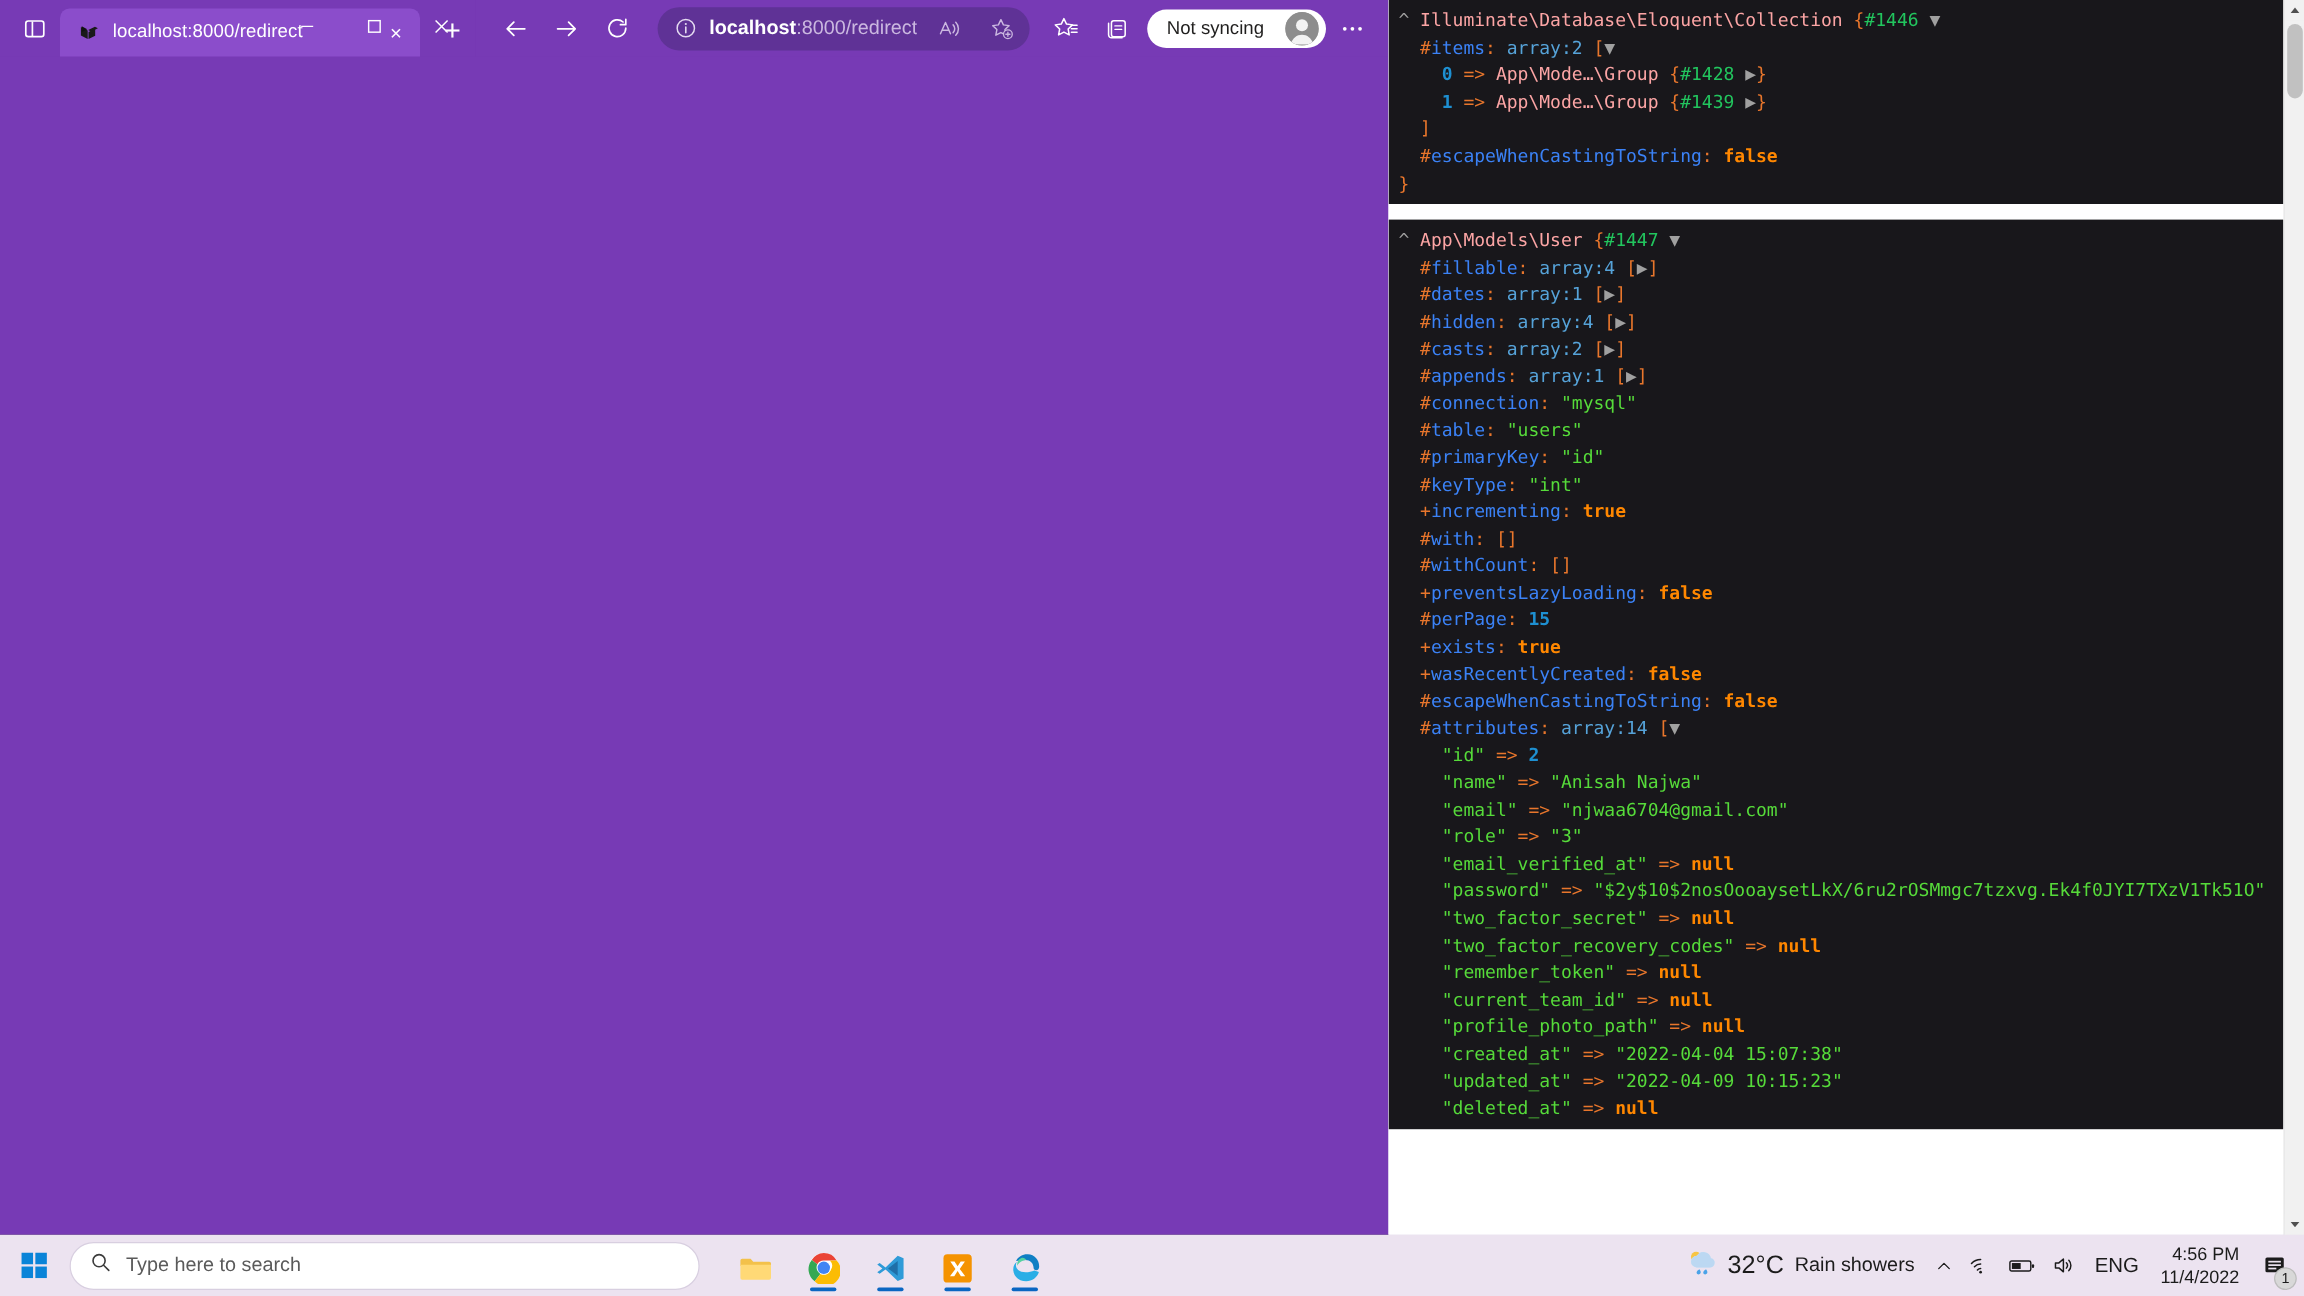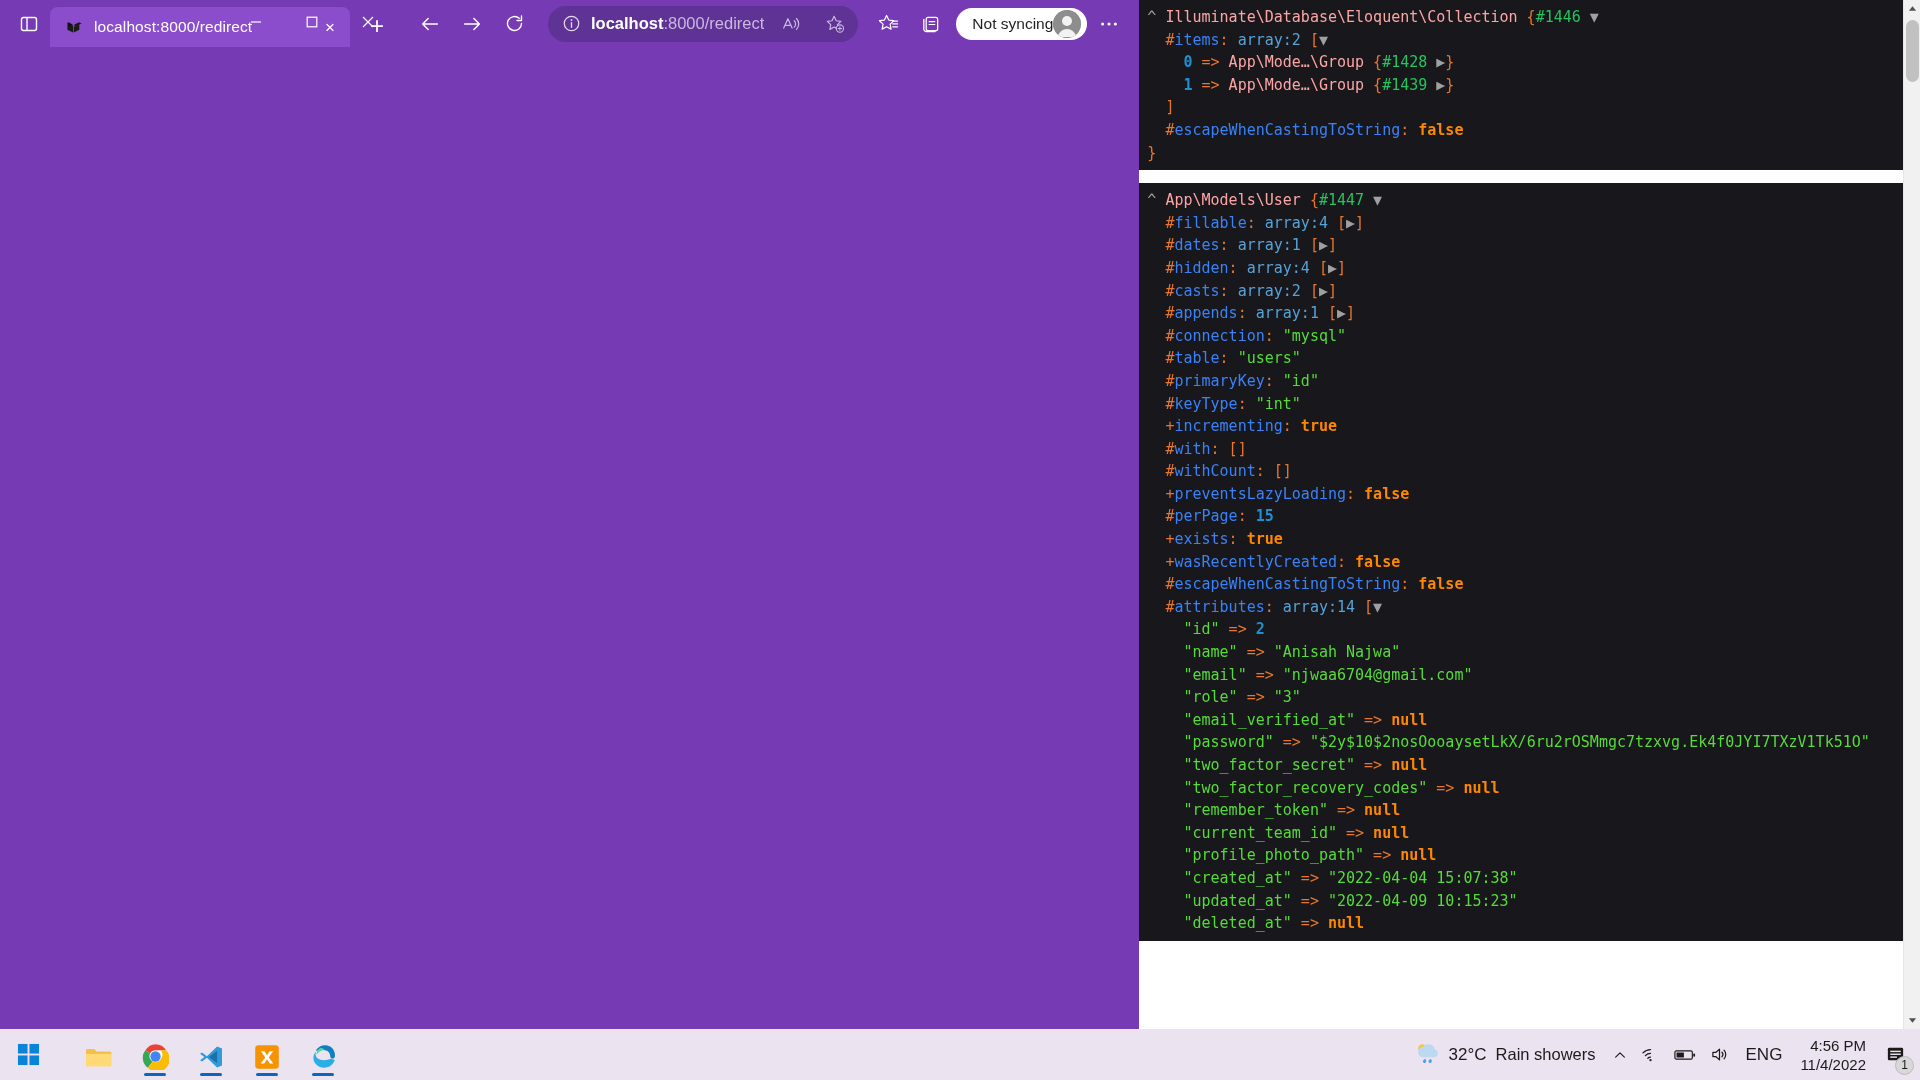--- a/index.html
+++ b/index.html
@@ -78,21 +78,21 @@
   }
   .omnibox .info-icon { flex: 0 0 auto; display:flex; align-items:center; }
   .url { flex: 1 1 auto; font-size: 16.5px; color: #cbb8e0; white-space: nowrap; overflow: hidden; }
   .url b { color: #fff; font-weight: 700; }
   .omni-btn {
     width: 34px; height: 32px; border-radius: 5px; flex: 0 0 auto;
     display: flex; align-items: center; justify-content: center; cursor: pointer;
   }
 
   .profile-pill {
-    display: flex; align-items: center; gap: 0;
+    display: flex; align-items: center; gap: 18px;
     height: 32px; padding: 0 6px 0 16px; border-radius: 18px;
     background: #ffffff; color: #201f1e; cursor: pointer; flex: 0 0 auto;
     margin-left: 4px;
   }
   .profile-pill .label { font-size: 15.5px; white-space: nowrap; font-weight:400;}
   .avatar {
     width: 28px; height: 28px; border-radius: 50%;
     background: #9a9a9a; overflow:hidden; flex: 0 0 28px;
     display:flex;align-items:flex-end;justify-content:center;
   }
@@ -175,21 +175,21 @@
   .tb-app .underline {
     position: absolute; bottom: 1px; left: 50%; transform: translateX(-50%);
     height: 3px; width: 22px; border-radius: 2px; background: transparent;
   }
   .tb-app.active .underline { background: #0a66c2; }
 
   .tray { margin-left: auto; display: flex; align-items: center; gap: 0; padding-right: 8px; }
   .weather {
     display: flex; align-items: center; gap: 9px; padding: 4px 10px; border-radius: 5px; cursor: pointer;
   }
-  .weather .temp { font-size: 17px; color: #1b1b1b; }
+  .weather .temp { font-size: 21px; color: #1b1b1b; }
   .weather .cond { font-size: 16.5px; color: #1b1b1b; }
   .tray-icons { display: flex; align-items: center; gap: 0; }
   .tray-btn {
     height: 44px; padding: 0 7px; display:flex; align-items:center; justify-content:center;
     cursor: pointer; border-radius: 4px;
   }
   .lang { font-size: 17px; color: #1b1b1b; padding: 0 10px; cursor: pointer; }
   .clock {
     display: flex; flex-direction: column; align-items: flex-end; justify-content: center;
     font-size: 15px; color: #1b1b1b; line-height: 19px; padding: 0 12px 0 8px; cursor: pointer;
@@ -352,20 +352,29 @@
 <div class="taskbar">
   <div class="start">
     <svg width="23" height="23" viewBox="0 0 24 24" aria-hidden="true">
       <rect x="1" y="1" width="10" height="10" fill="#0a84d8"></rect>
       <rect x="13" y="1" width="10" height="10" fill="#0a84d8"></rect>
       <rect x="1" y="13" width="10" height="10" fill="#0a84d8"></rect>
       <rect x="13" y="13" width="10" height="10" fill="#0a84d8"></rect>
     </svg>
   </div>
 
+  <div class="searchbox">
+    <span>
+      <svg width="18" height="18" viewBox="0 0 20 20" fill="none" aria-hidden="true">
+        <circle cx="8.4" cy="8.4" r="5.6" stroke="#3c3c3c" stroke-width="1.5"></circle>
+        <line x1="12.6" y1="12.6" x2="17.4" y2="17.4" stroke="#3c3c3c" stroke-width="1.5" stroke-linecap="round"></line>
+      </svg>
+    </span>
+    <span class="ph">Type here to search</span>
+  </div>
 
   <div class="tb-apps">
     <div class="tb-app">
       <span class="glyph">
         <svg width="28" height="24" viewBox="0 0 28 24" aria-hidden="true">
           <path d="M1 4.5a1.5 1.5 0 0 1 1.5-1.5h7l2.2 2.4H25a1.5 1.5 0 0 1 1.5 1.5v2H1z" fill="#f3c14a"></path>
           <path d="M1 8h25.5v11a1.5 1.5 0 0 1-1.5 1.5H2.5A1.5 1.5 0 0 1 1 19z" fill="#ffd976"></path>
         </svg>
       </span>
       <span class="underline"></span>

